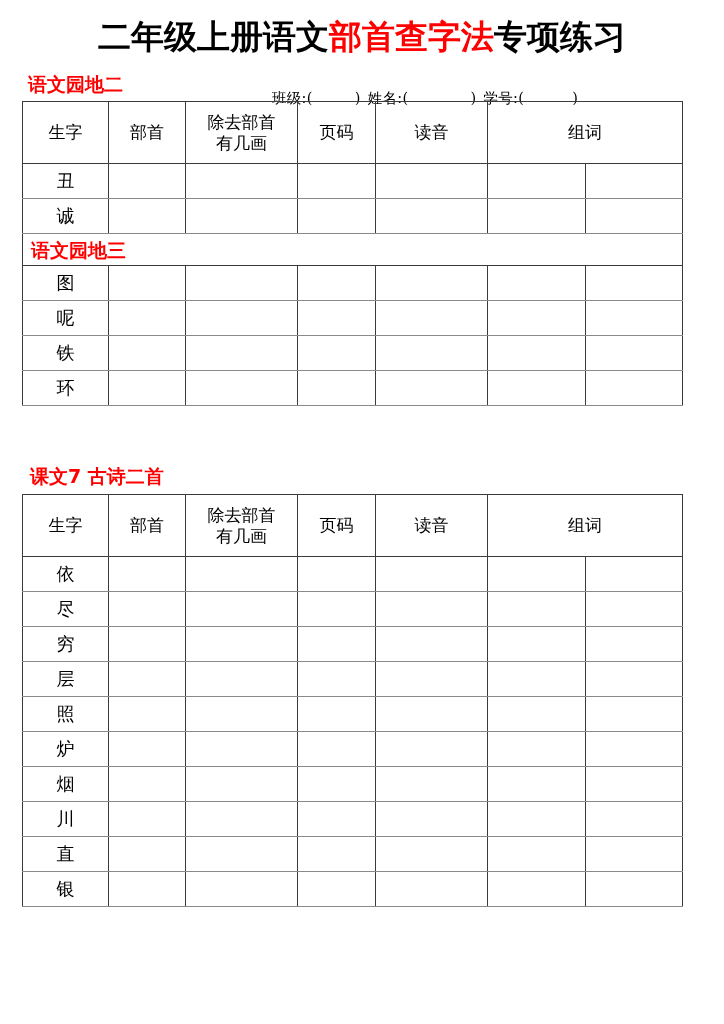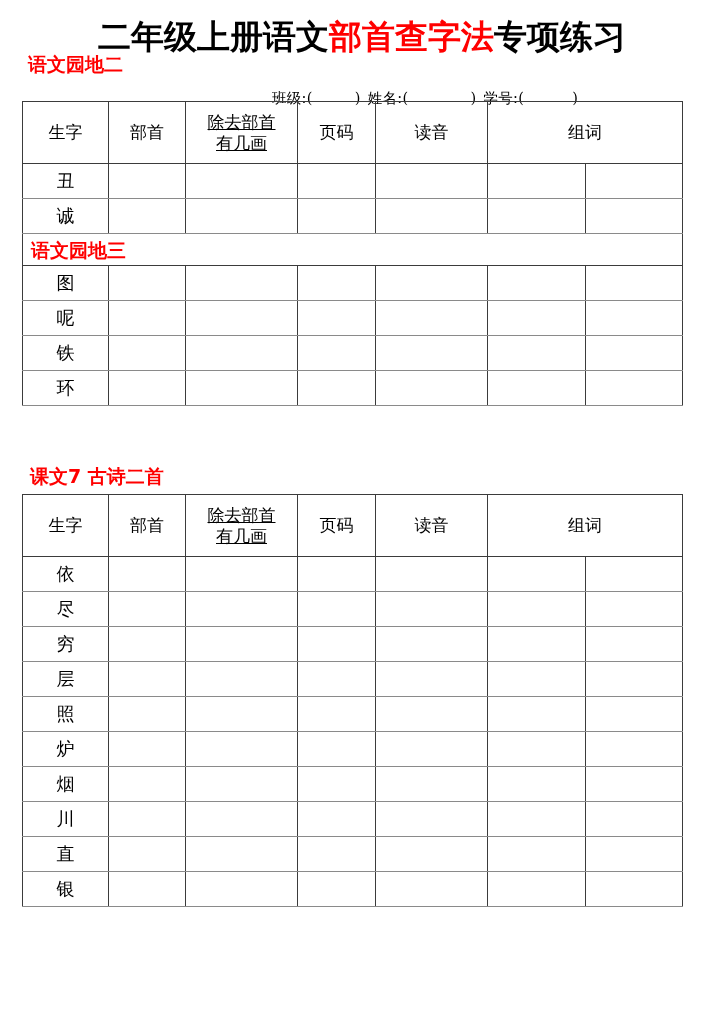--- a/index.html
+++ b/index.html
@@ -60,21 +60,21 @@
   
   .section-label {
     position: absolute;
     color: #FF0000;
     font-family: "DejaVu Sans", "Liberation Sans", sans-serif;
     font-weight: bold;
     font-size: 19px;
     line-height: 24px;
     white-space: nowrap;
   }
-  #label-yuanditwo { top: 52px; left: 28px; }
+  #label-yuanditwo { top: 72px; left: 28px; }
   #label-kewen7    { top: 464px; left: 30px; }
 
   
   table.grid {
     position: absolute;
     border-collapse: collapse;
     table-layout: fixed;
     font-family: "DejaVu Serif", "Liberation Serif", serif;
   }
   table.grid td, table.grid th {
@@ -129,21 +129,21 @@
   #table-two { top: 494px; left: 22px; width: 660px; }
 
   .col-shengzi { width: 86px; }
   .col-bushou  { width: 77px; }
   .col-huashu  { width: 112px; }
   .col-yema    { width: 78px; }
   .col-duyin   { width: 112px; }
   .col-zuci-a  { width: 98px; }
   .col-zuci-b  { width: 97px; }
 
-  .hdr-two-line { white-space: pre-line; text-decoration: underline; }
+  .hdr-two-line { white-space: pre-line; }
 
   
   .footer {
     position: absolute;
     top: 994px;
     left: 0;
     width: 724px;
     text-align: center;
     font-family: "DejaVu Sans", "Liberation Sans", sans-serif;
     font-size: 11.5px;

